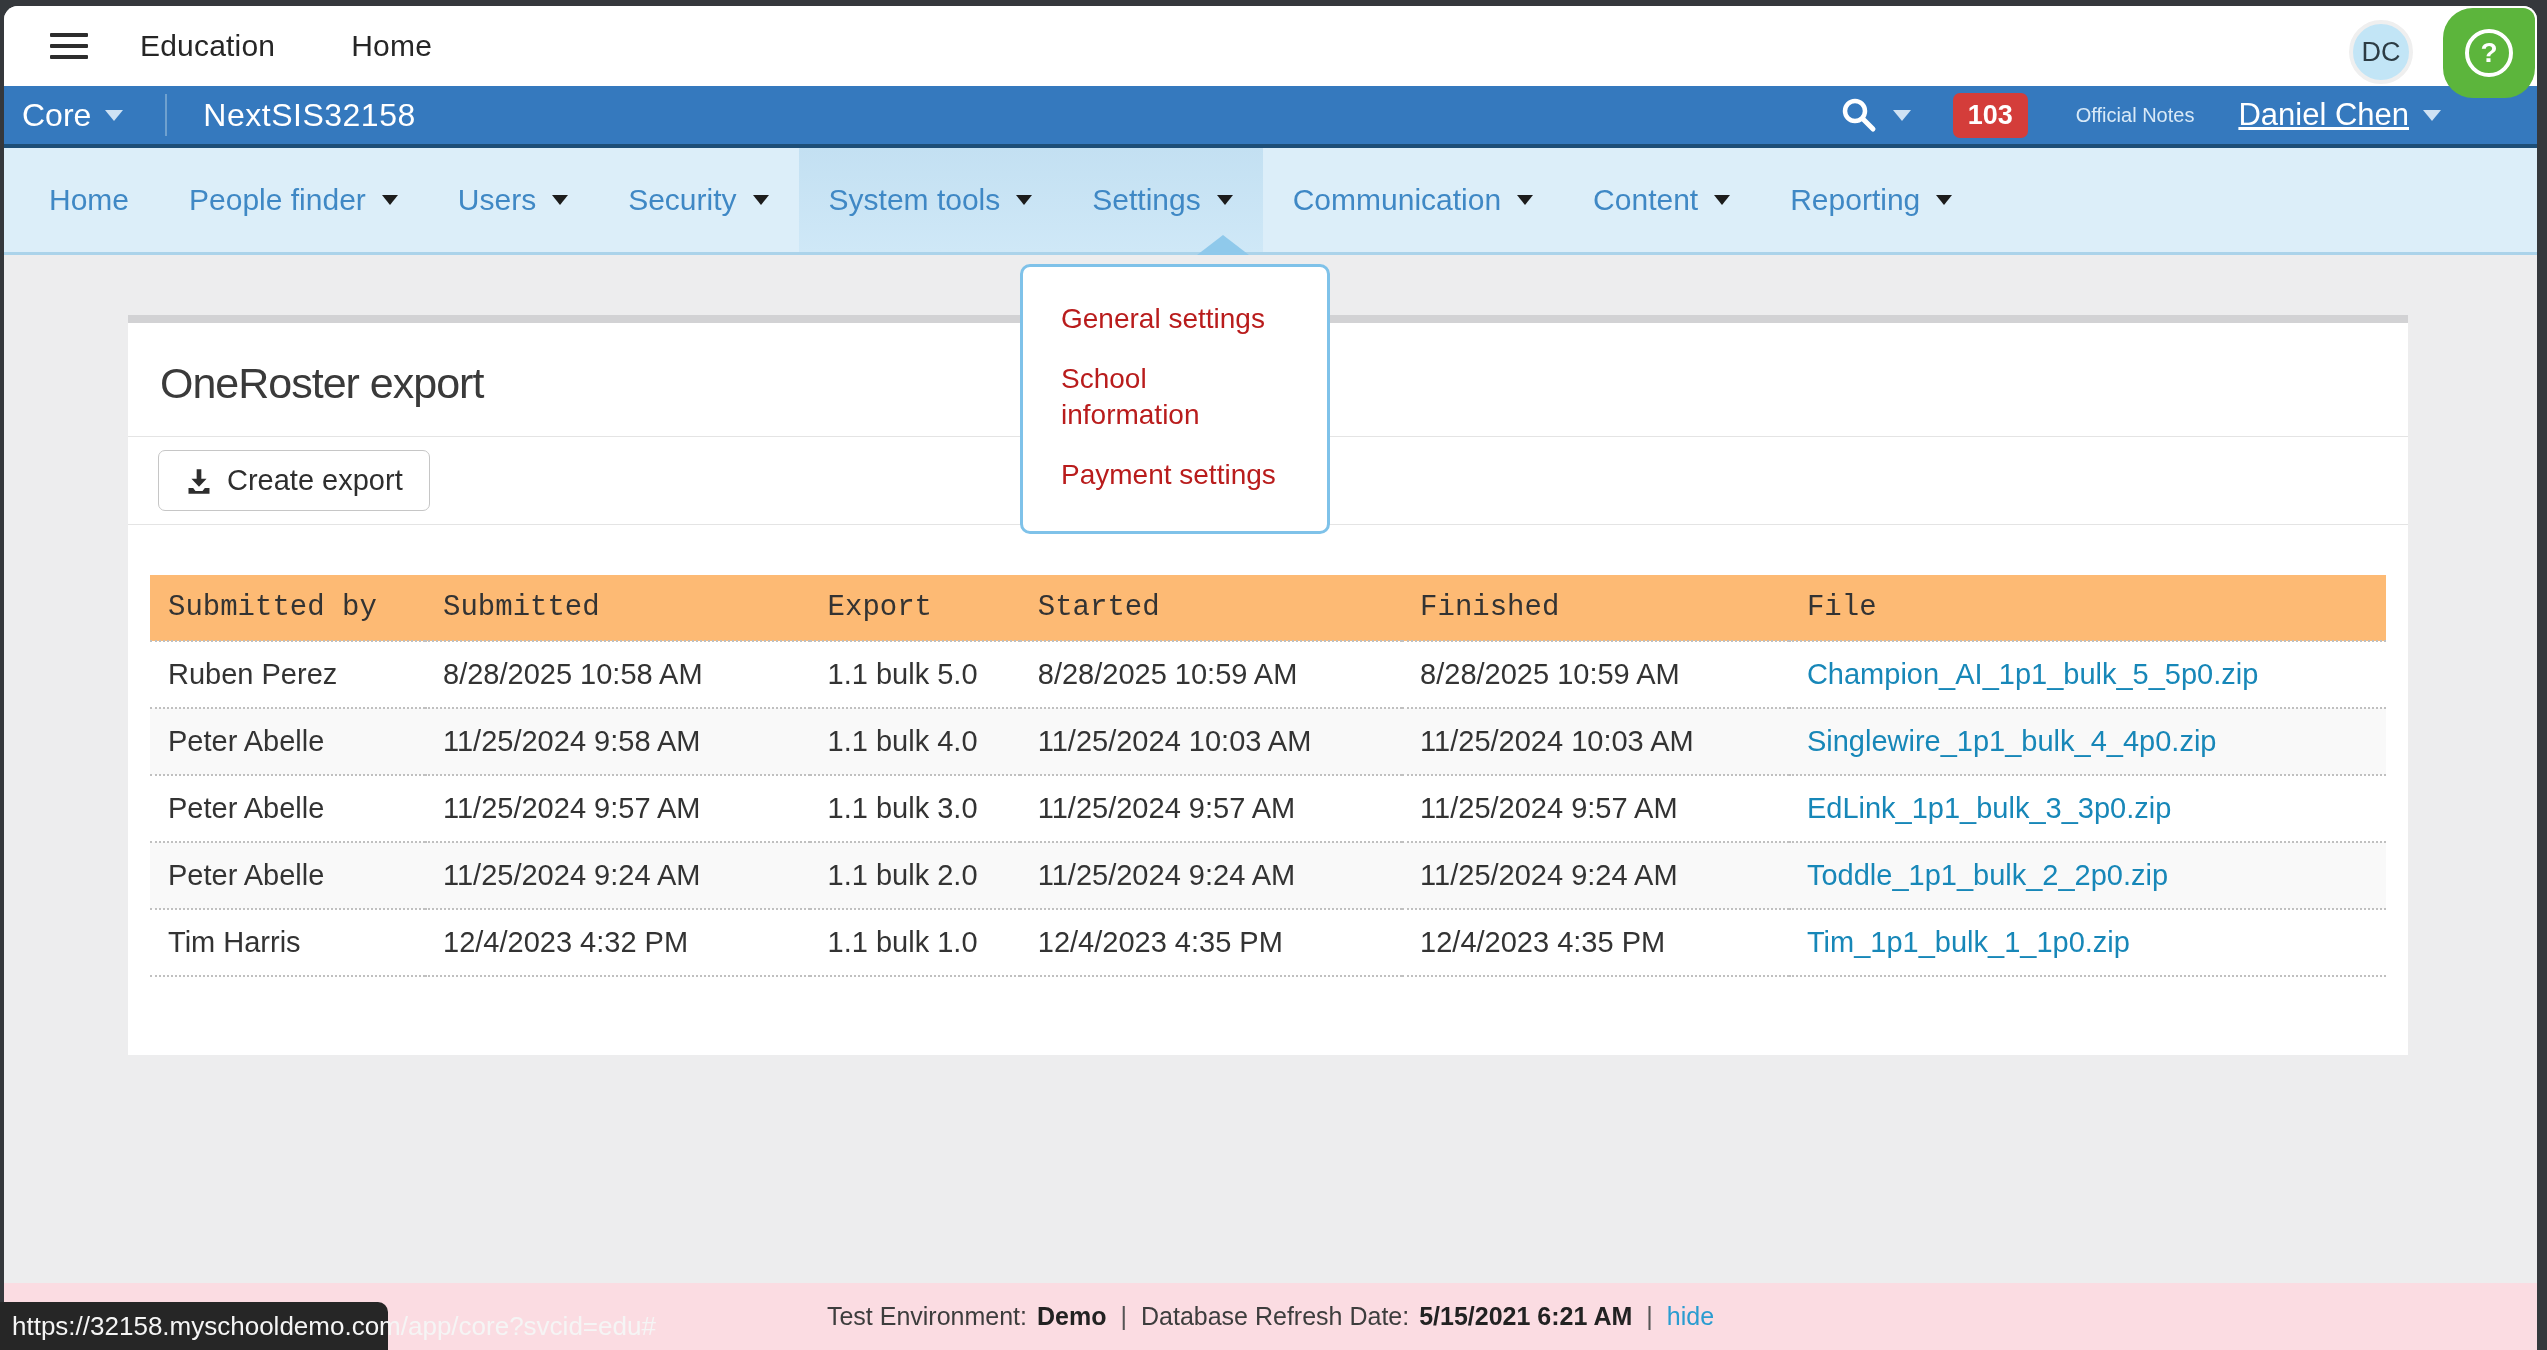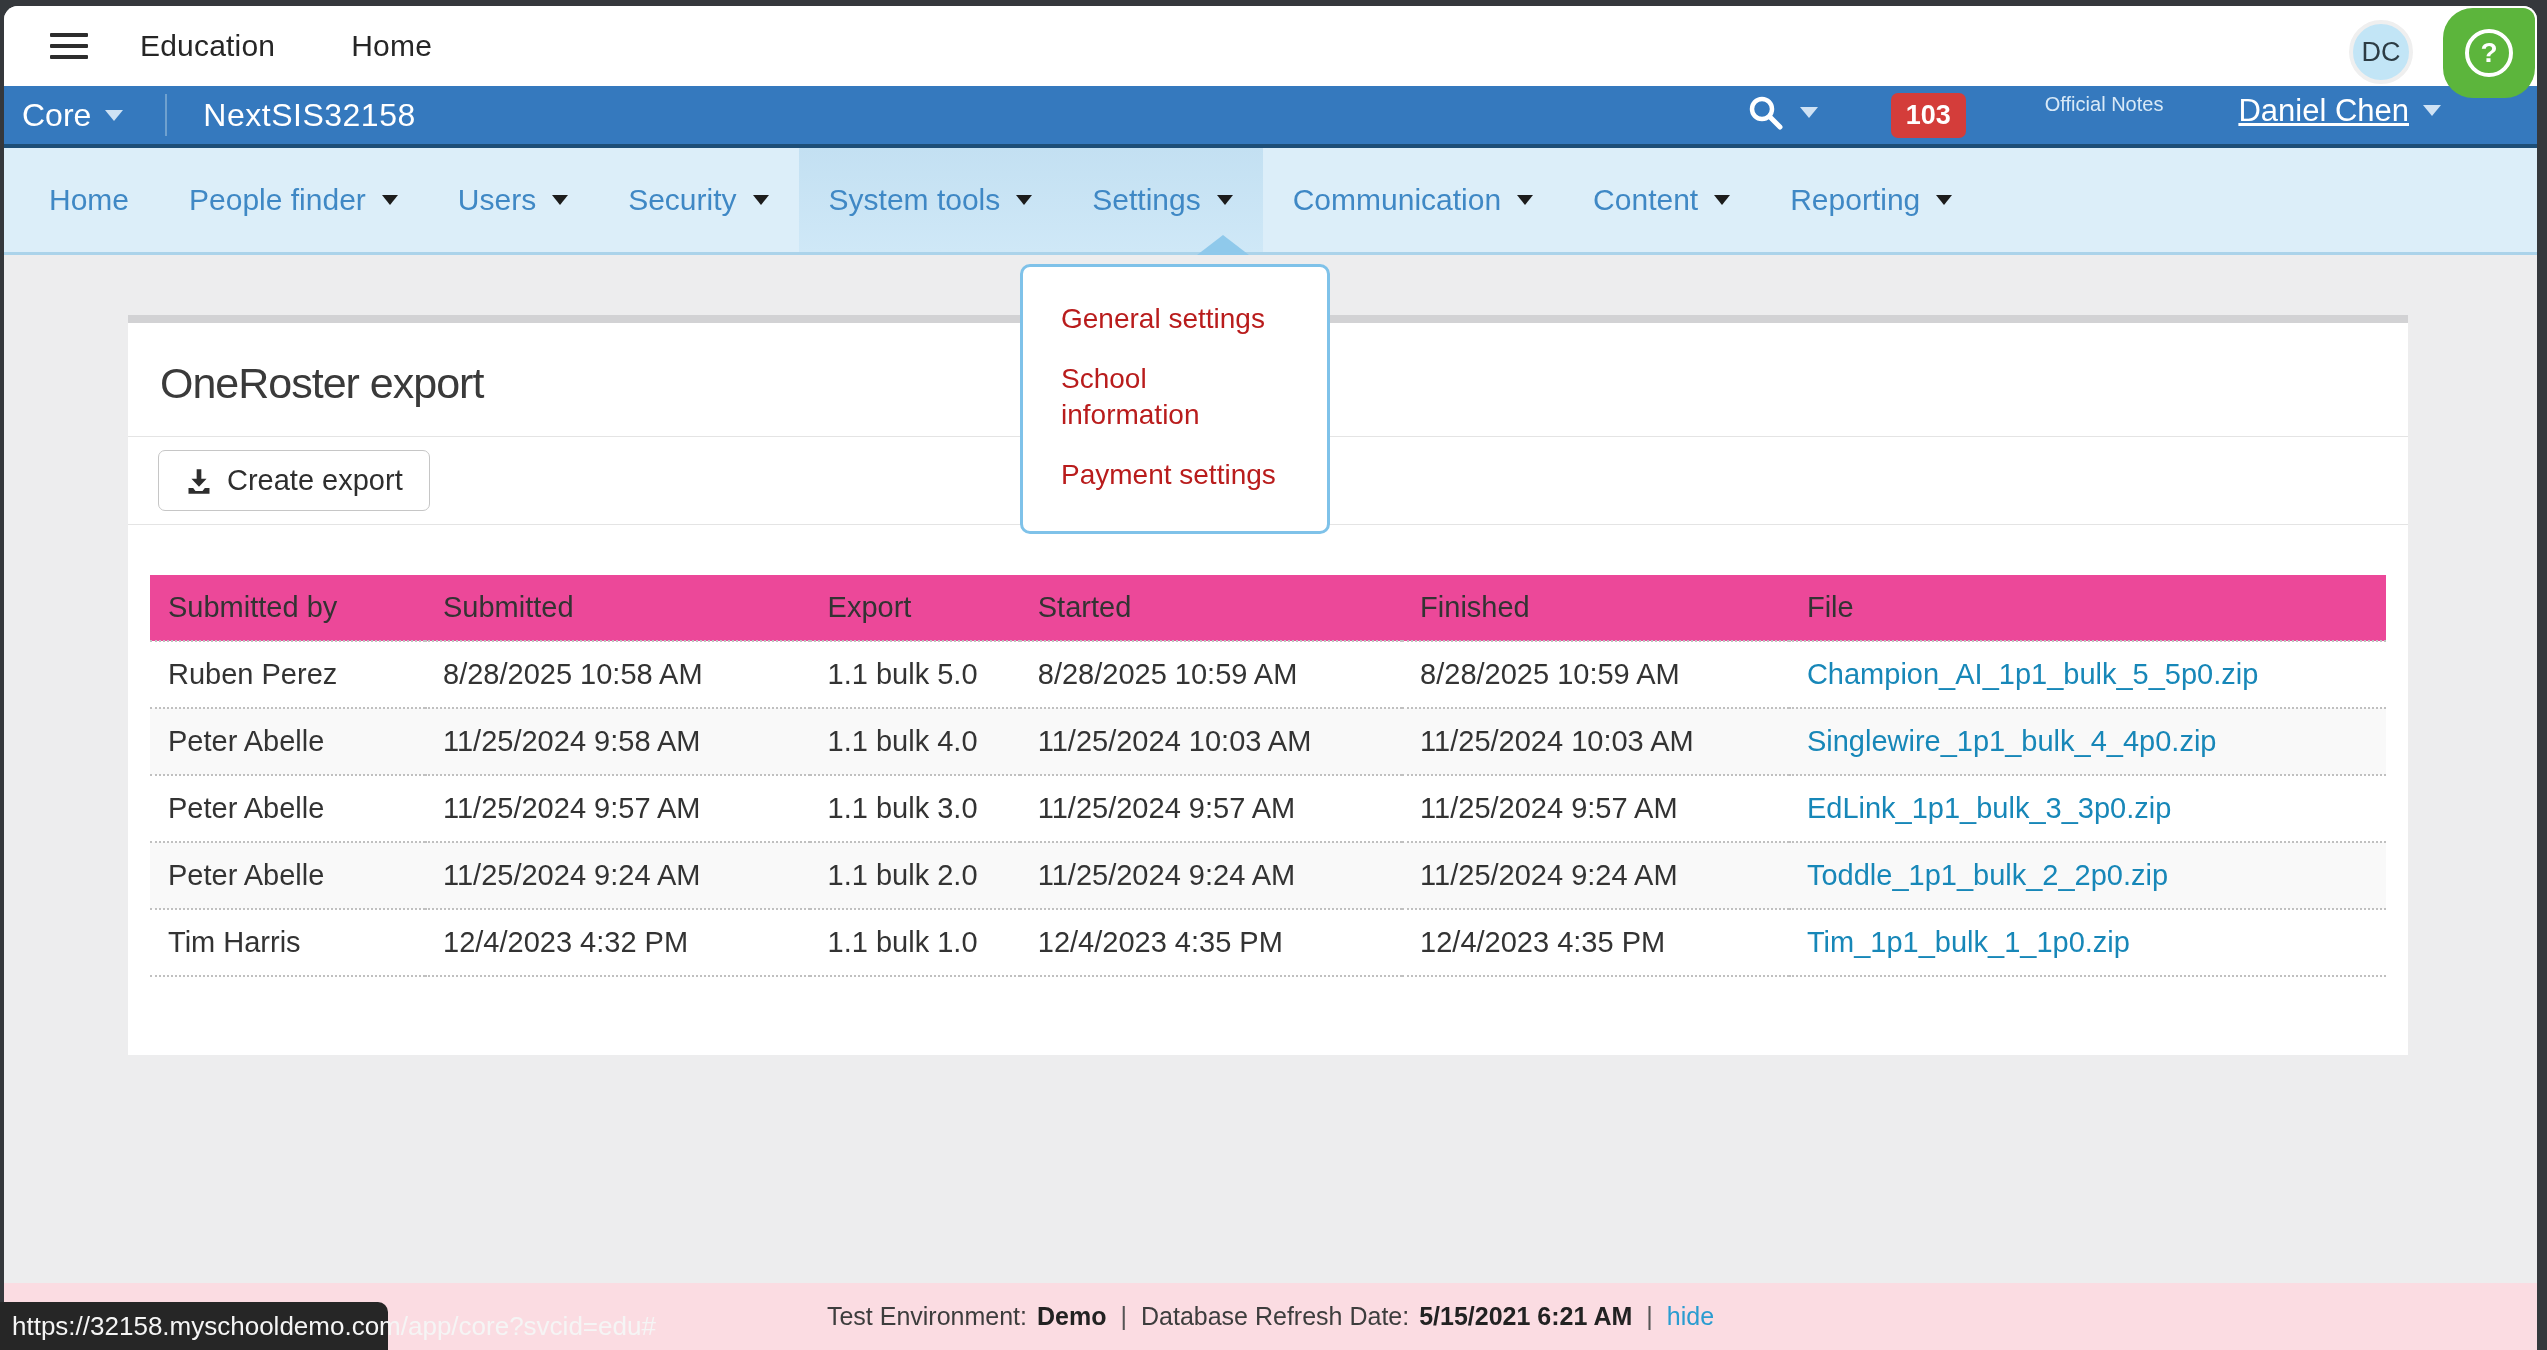--- a/index.html
+++ b/index.html
@@ -27,21 +27,21 @@
 
   
   .bluebar { height:62px; background:#3579be; border-bottom:4px solid #1d4e77;
              display:flex; align-items:center; color:#fff; }
   .core-label { font-size:32px; margin-left:18px; cursor:pointer; }
   .caret { display:inline-block; width:0; height:0; border-left:9px solid transparent;
            border-right:9px solid transparent; border-top:11px solid #cfe2f4; margin-left:14px; }
   .caret.dark { border-top-color:#1c1c1c; border-left-width:8px; border-right-width:8px; border-top-width:10px; }
   .vdiv { width:2px; height:42px; background:#6fa1cf; margin:0 36px 0 42px; }
   .site-label { font-size:32px; letter-spacing:.5px; }
-  .blue-right { margin-left:auto; display:flex; align-items:flex-start; padding-right:96px;gap:31px; }
+  .blue-right { margin-left:auto; display:flex; align-items:center; padding-right:96px; }
   .search-btn { display:flex; align-items:center; cursor:pointer; }
   .badge { margin-left:42px; background:#d43d3a; color:#fff; font-size:27px; font-weight:bold;
            padding:7px 15px; border-radius:7px; cursor:pointer; }
   .official-notes { margin-left:48px; font-size:20px; color:#d8e9f7; cursor:pointer; }
   .user-menu { margin-left:44px; display:flex; align-items:center; cursor:pointer; }
   .user-name { font-size:31px; color:#ffffff;text-decoration:underline; }
 
   
   .mainnav { height:107px; background:#dceef9; border-bottom:3px solid #abd3ea;
              display:flex; align-items:stretch; padding-left:15px; position:relative; z-index:5; }
@@ -61,21 +61,21 @@
   .card-toolbar { padding:13px 32px 13px 30px; border-bottom:1px solid #e4e4e4; }
   .btn { display:inline-flex; align-items:center; gap:14px; background:#fff; border:1px solid #c6c6c6;
          border-radius:7px; padding:13px 26px; font-size:29px; color:#2e2e2e; cursor:pointer;
          font-family:"Liberation Sans", sans-serif; }
   .btn svg { display:block; }
   .card-table { padding:50px 22px 78px 22px; }
 
   table { width:100%; border-collapse:collapse; }
   th, td { text-align:left; font-size:29px; color:#333; padding:16px 18px; font-weight:normal;
            border-bottom:2px dotted #c0c0c0; white-space:nowrap; }
-  thead tr { background:#ec4899; }
+  thead tr { background:#fdba74;font-family:Liberation Mono, monospace; }
   tbody tr:nth-child(even) { background:#f9f9f9; }
   td a { color:#1787b8; text-decoration:none; cursor:pointer; }
 
   
   .dropdown { position:absolute; left:1016px; top:258px; width:310px; background:#ffffff;
               border:3px solid #7fc2e9; border-radius:10px; padding:22px 0 26px 0; z-index:40; }
   .dropdown ul { list-style:none; }
   .dropdown li { font-size:28px; color:#b91c1c; padding:12px 48px 12px 38px; line-height:36px; cursor:pointer; }
 
   

